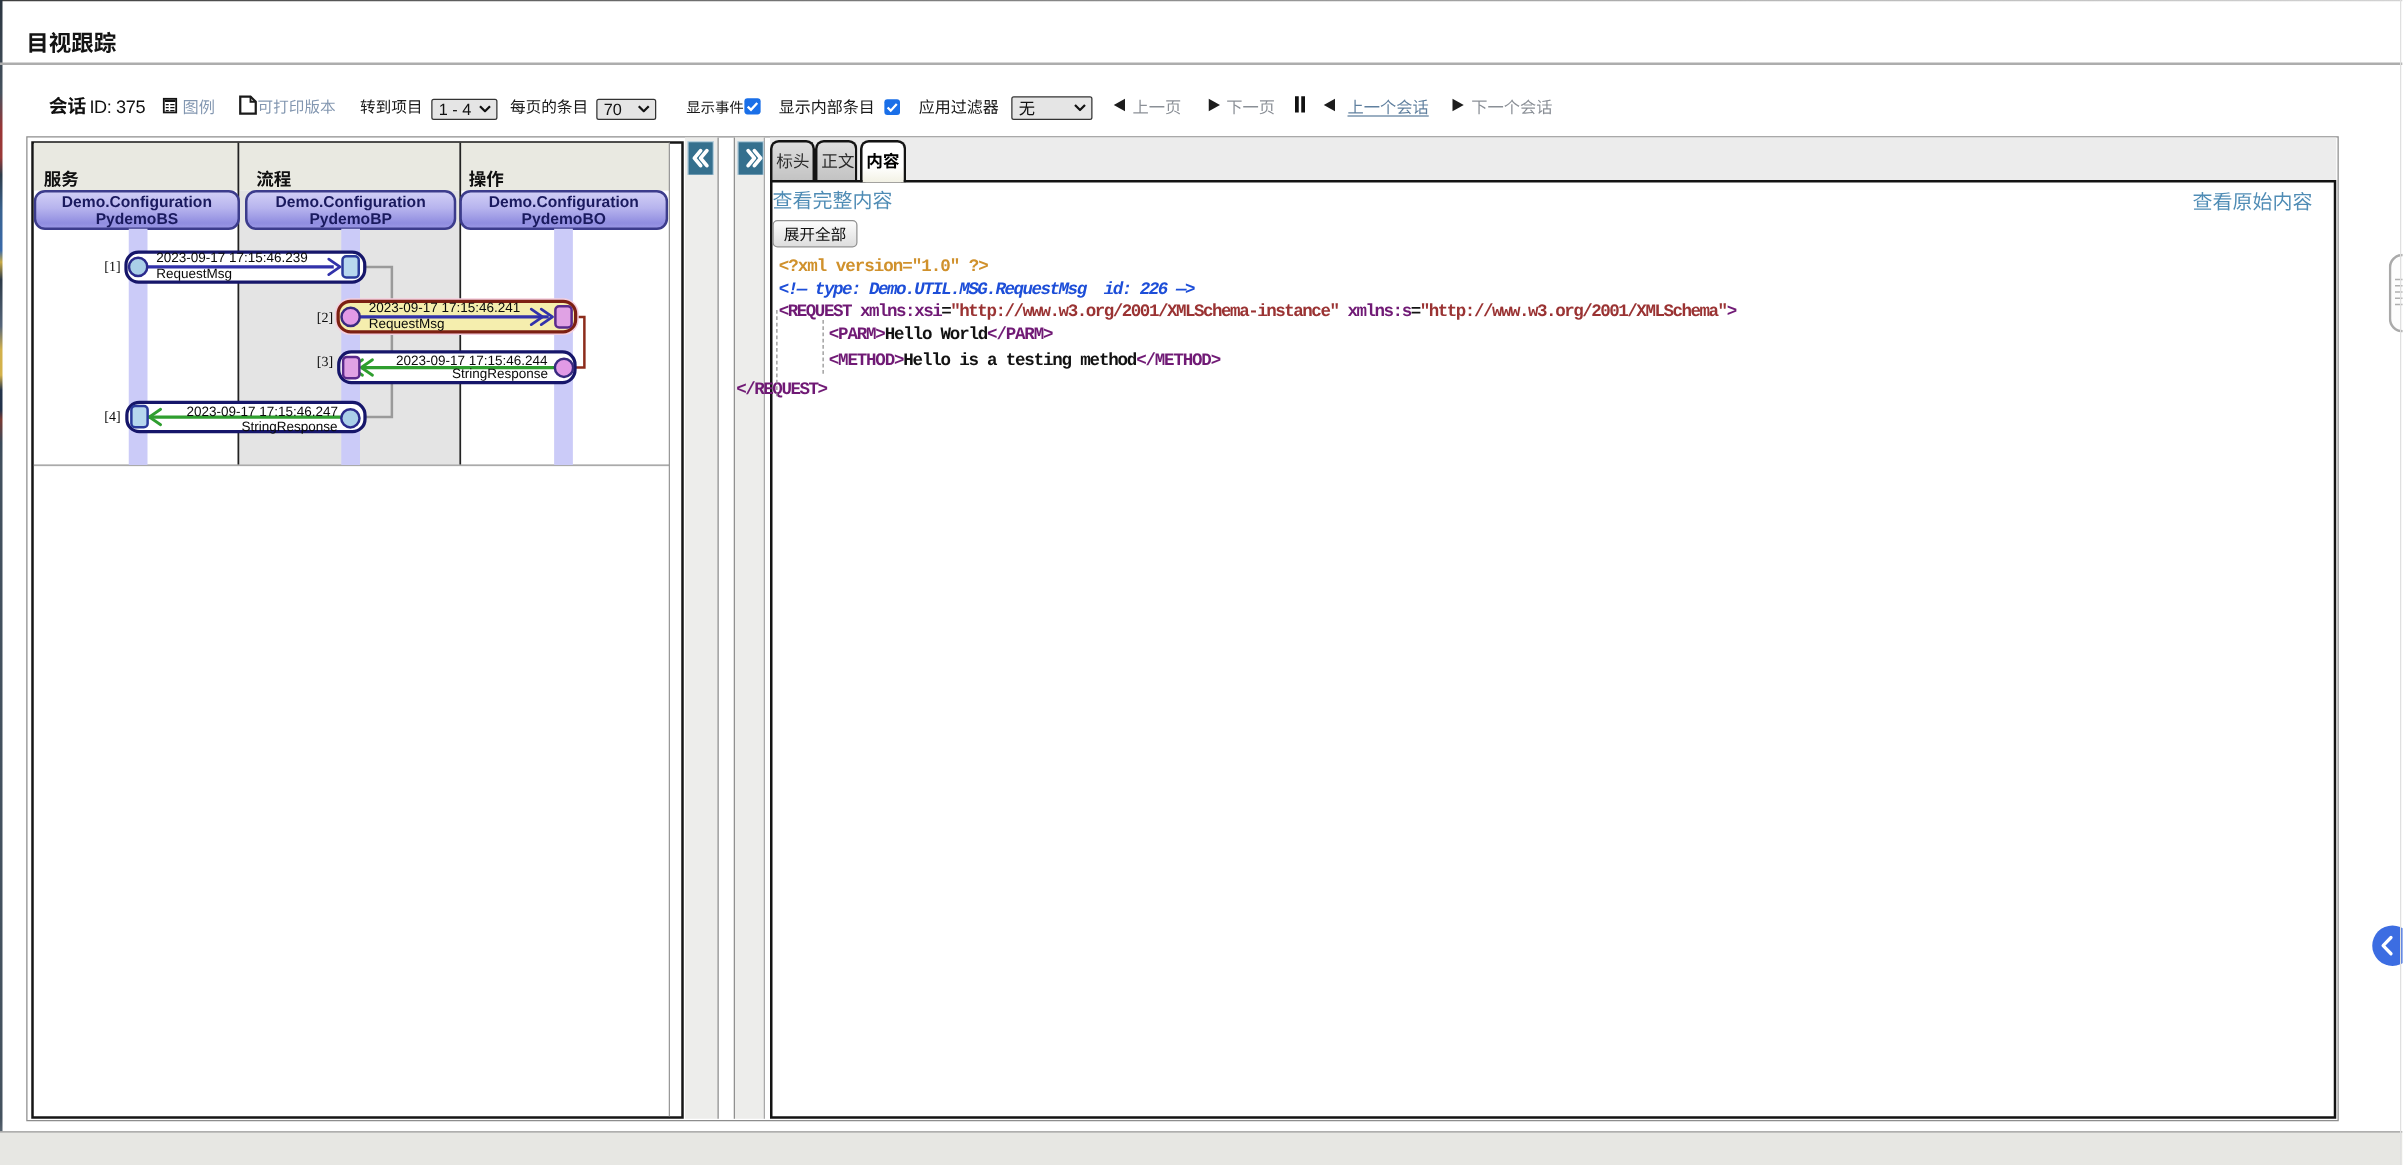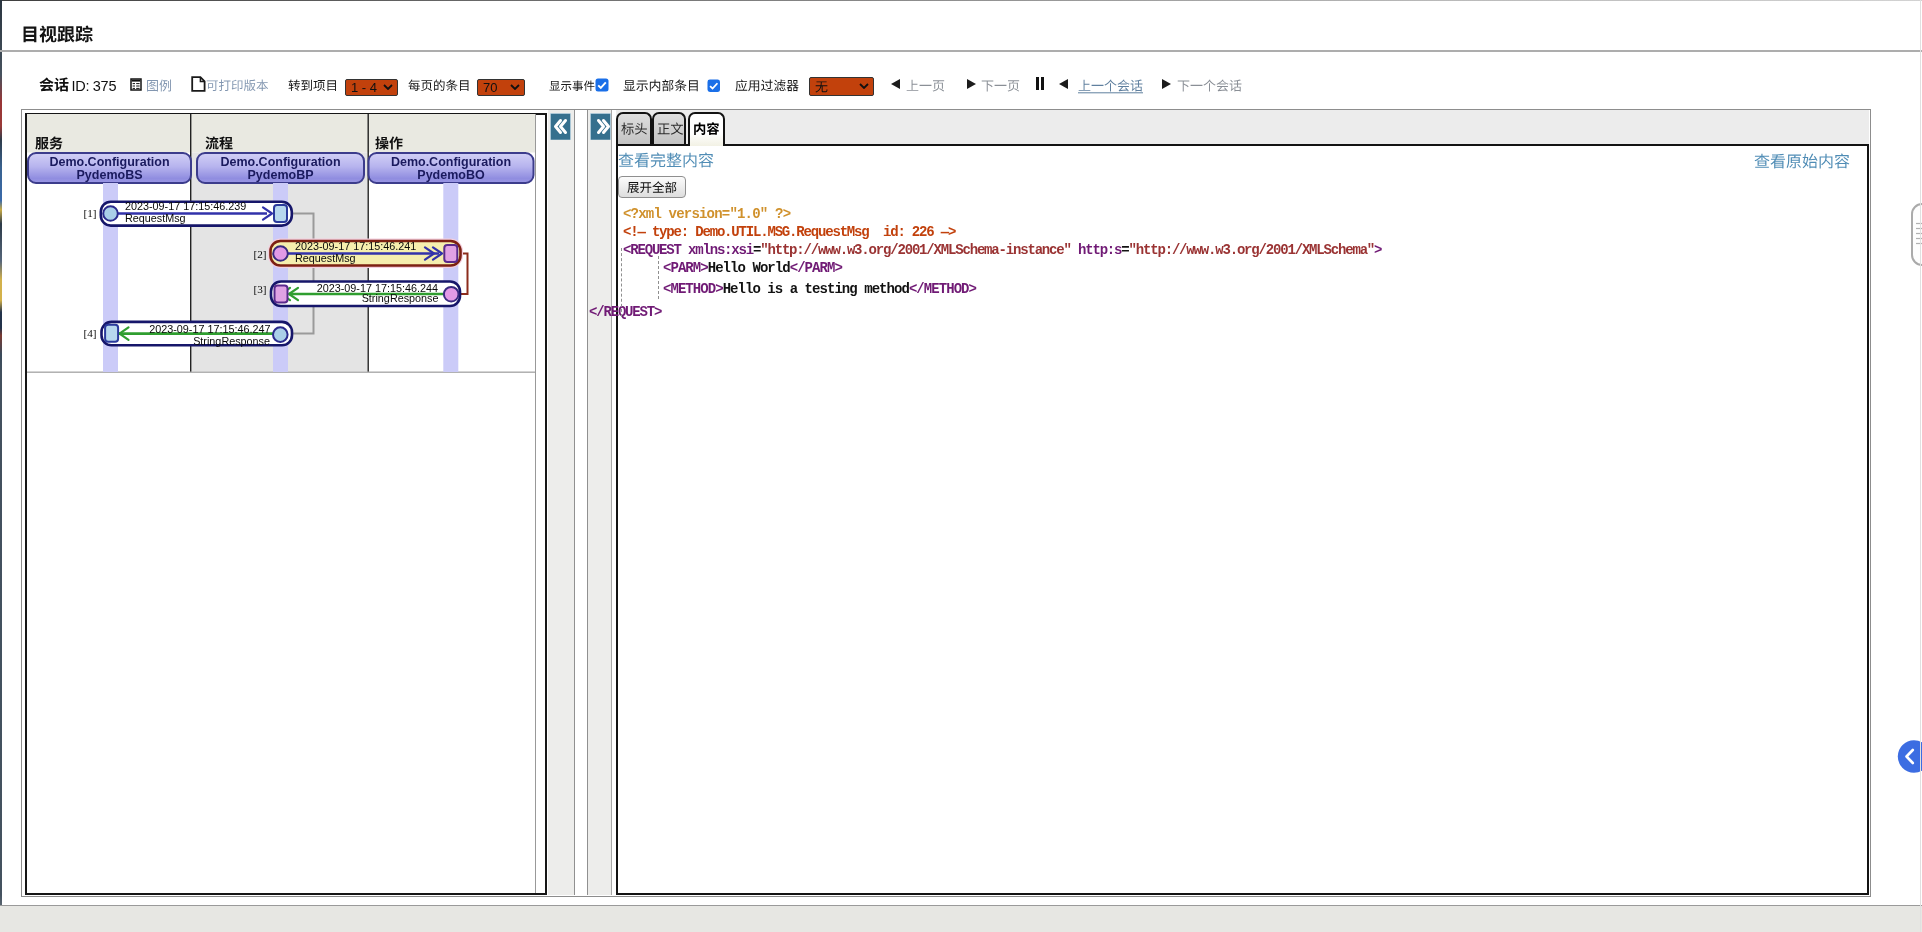--- a/index.html
+++ b/index.html
@@ -1,20 +1,20 @@
 <!DOCTYPE html>
 <html><head><meta charset="utf-8"><style>
 *{margin:0;padding:0;box-sizing:border-box}
 body{width:1922px;height:932px;position:relative;background:#fff;
  font-family:"Liberation Sans",sans-serif;overflow:hidden}
 .ab{position:absolute}
 .mono{font-family:"Liberation Mono",monospace;font-weight:bold;font-size:14px;
  letter-spacing:-1.18px;line-height:14px;white-space:pre}
 .tag{color:#701a75}.val{color:#9a3333}.txt{color:#121212}
-.sel{position:absolute;border:1.5px solid #333;background:#c2410c;border-radius:2px;
+.sel{position:absolute;border:1.5px solid #333;background:#e5e5e5;border-radius:2px;
  font-size:13px;color:#111;display:flex;align-items:center;padding-left:5px}
 .sel svg{position:absolute;right:4px;top:50%;margin-top:-3px}
 .tri{position:absolute;width:0;height:0;border-top:5.5px solid transparent;border-bottom:5.5px solid transparent}
 .tri.l{border-right:9.5px solid #1c1c1c}
 .tri.r{border-left:9.5px solid #1c1c1c}
 </style></head><body>
 <div class="ab" style="left:0;top:0;width:1922px;height:1px;background:linear-gradient(90deg,#3f3f3f,#707070 30%,#b9b9b9 75%,#d2d2d2)"></div>
 <div class="ab" style="left:0;top:0;width:2px;height:932px;background:linear-gradient(180deg,#2a3540 0%,#46525e 8%,#993536 11%,#9a3a38 13.5%,#2e3c4a 15%,#39628f 18%,#3a6aaa 21.5%,#c9ab46 22.5%,#2c3a48 24%,#56667a 28%,#d2b14c 30%,#d4b24a 32.2%,#23334b 33.5%,#22324a 35.2%,#7a3a32 36%,#3a4a5a 38%,#42505e 40%,#44525f 96%,#6a747e 98%,#757e88 100%)"></div>
 <svg style="position:absolute;left:20.5px;top:24.5px;overflow:visible" width="73" height="21">
     <path fill="#141414" transform="translate(0,15.84) scale(0.01800,-0.01800)" d="M262 450H726V332H262ZM262 564V678H726V564ZM262 218H726V101H262ZM141 795V-79H262V-16H726V-79H854V795Z M1433 805V272H1548V701H1808V272H1929V805ZM1620 643V484C1620 330 1593 130 1338 -3C1361 -20 1401 -66 1415 -90C1538 -25 1615 62 1663 155V32C1663 -53 1696 -77 1778 -77H1847C1948 -77 1965 -29 1975 127C1947 133 1909 149 1882 171C1879 40 1873 11 1848 11H1801C1781 11 1774 19 1774 46V275H1709C1729 347 1735 418 1735 481V643ZM1130 796C1158 763 1188 718 1206 682H1054V574H1264C1209 460 1120 353 1028 293C1042 269 1067 203 1075 168C1104 190 1133 215 1162 244V-89H1276V302C1302 264 1328 223 1344 195L1418 289C1402 309 1339 382 1301 423C1344 492 1380 567 1406 643L1343 686L1322 682H1249L1314 721C1298 758 1260 810 1224 848Z M2172 710H2319V581H2172ZM2021 56 2048 -57C2157 -28 2299 10 2433 46L2420 149L2318 124V270H2423V373H2318V480H2428V812H2071V480H2213V99L2163 87V407H2066V65ZM2806 532V451H2575V532ZM2806 629H2575V705H2806ZM2464 -92C2488 -77 2526 -62 2723 -13C2719 14 2717 62 2718 96L2575 65V348H2640C2684 152 2759 -3 2898 -86C2915 -53 2949 -6 2974 18C2913 48 2864 93 2825 150C2869 179 2921 218 2965 254L2891 339C2862 307 2817 267 2777 236C2761 271 2748 309 2738 348H2915V809H2461V88C2461 42 2434 15 2413 2C2431 -20 2456 -66 2464 -92Z M3778 179C3819 112 3865 22 3882 -33L3984 10C3963 66 3914 152 3873 216ZM3170 710H3280V581H3170ZM3590 830C3602 801 3614 766 3624 734H3425V542H3511V445H3868V542H3959V734H3751C3740 771 3722 818 3705 856ZM3534 548V632H3847V548ZM3422 367V263H3643V28C3643 18 3639 15 3627 15C3615 15 3576 15 3539 16C3553 -13 3568 -57 3571 -88C3633 -88 3679 -86 3714 -70C3747 -54 3755 -26 3755 26V263H3966V367ZM3506 220C3482 169 3447 114 3410 69C3397 54 3384 40 3371 27C3396 12 3439 -20 3461 -38C3512 17 3573 107 3612 187ZM3020 66 3049 -47 3410 69 3393 170 3298 142V273H3399V377H3298V480H3389V812H3068V480H3203V115L3159 102V407H3066V77Z"></path>
@@ -216,22 +216,22 @@
   </svg>
 <svg style="position:absolute;left:1754px;top:152.5px;overflow:visible" width="97" height="19">
     <path fill="#4f8cb5" transform="translate(0,14.08) scale(0.01600,-0.01600)" d="M295 218H700V134H295ZM295 352H700V270H295ZM221 406V80H778V406ZM74 20V-48H930V20ZM460 840V713H57V647H379C293 552 159 466 36 424C52 410 74 382 85 364C221 418 369 523 460 642V437H534V643C626 527 776 423 914 372C925 391 947 420 964 434C838 473 702 556 615 647H944V713H534V840Z M1332 214H1768V144H1332ZM1332 267V335H1768V267ZM1332 92H1768V18H1332ZM1826 832C1666 800 1362 785 1118 783C1125 767 1132 742 1133 725C1220 725 1314 727 1408 731C1401 708 1394 685 1386 662H1132V602H1364C1354 577 1343 552 1330 527H1059V465H1296C1233 359 1147 267 1033 202C1049 187 1071 160 1081 143C1150 184 1209 234 1260 291V-82H1332V-42H1768V-82H1843V395H1340C1355 418 1369 441 1382 465H1941V527H1413C1425 552 1436 577 1446 602H1883V662H1468L1491 735C1635 744 1773 758 1874 778Z M2369 402H2788V308H2369ZM2369 552H2788V459H2369ZM2699 165C2759 100 2838 11 2876 -42L2940 -4C2899 48 2818 135 2758 197ZM2371 199C2326 132 2260 56 2200 4C2219 -6 2250 -26 2264 -37C2320 17 2390 102 2442 175ZM2131 785V501C2131 347 2123 132 2035 -21C2053 -28 2085 -48 2099 -60C2192 101 2205 338 2205 501V715H2943V785ZM2530 704C2522 678 2507 642 2492 611H2295V248H2541V4C2541 -8 2537 -13 2521 -13C2506 -14 2455 -14 2396 -12C2405 -32 2416 -59 2419 -79C2496 -79 2545 -79 2576 -68C2605 -57 2614 -36 2614 3V248H2864V611H2573C2588 636 2603 664 2617 691Z M3462 327V-80H3531V-36H3833V-78H3905V327ZM3531 31V259H3833V31ZM3429 407C3458 419 3501 423 3873 452C3886 426 3897 402 3905 381L3969 414C3938 491 3868 608 3800 695L3740 666C3774 622 3808 569 3838 517L3519 497C3585 587 3651 703 3705 819L3627 841C3577 714 3495 580 3468 544C3443 508 3423 484 3404 480C3413 460 3425 423 3429 407ZM3202 565H3316C3304 437 3281 329 3247 241C3213 268 3178 295 3144 319C3163 390 3184 477 3202 565ZM3065 292C3115 258 3168 216 3217 174C3171 84 3112 20 3040 -19C3056 -33 3076 -60 3086 -78C3162 -31 3223 34 3271 124C3309 87 3342 52 3364 21L3410 82C3385 115 3347 154 3303 193C3349 305 3377 448 3389 630L3345 637L3333 635H3216C3229 703 3240 770 3248 831L3178 836C3171 774 3161 705 3148 635H3043V565H3134C3113 462 3088 363 3065 292Z M4099 669V-82H4173V595H4462C4457 463 4420 298 4199 179C4217 166 4242 138 4253 122C4388 201 4460 296 4498 392C4590 307 4691 203 4742 135L4804 184C4742 259 4620 376 4521 464C4531 509 4536 553 4538 595H4829V20C4829 2 4824 -4 4804 -5C4784 -5 4716 -6 4645 -3C4656 -24 4668 -58 4671 -79C4761 -79 4823 -79 4858 -67C4892 -54 4903 -30 4903 19V669H4539V840H4463V669Z M5331 632C5274 559 5180 488 5089 443C5105 430 5131 400 5142 386C5233 438 5336 521 5402 609ZM5587 588C5679 531 5792 445 5846 388L5900 438C5843 495 5728 577 5637 631ZM5495 544C5400 396 5222 271 5037 202C5055 186 5075 160 5086 142C5132 161 5177 182 5220 207V-81H5293V-47H5705V-77H5781V219C5822 196 5866 174 5911 154C5921 176 5942 201 5960 217C5798 281 5655 360 5542 489L5560 515ZM5293 20V188H5705V20ZM5298 255C5375 307 5445 368 5502 436C5569 362 5641 304 5719 255ZM5433 829C5447 805 5462 775 5474 748H5083V566H5156V679H5841V566H5918V748H5561C5549 779 5529 817 5510 847Z"></path>
   </svg>
 <div class="ab" style="left:618px;top:176px;width:67.5px;height:21.5px;border:1px solid #8f8f8f;border-radius:4px;
 background:linear-gradient(#fcfcfc,#dedede)"></div>
 <svg style="position:absolute;left:627px;top:180.5px;overflow:visible" width="51" height="15">
     <path fill="#111" transform="translate(0,11.00) scale(0.01250,-0.01250)" d="M313 -81V-80C332 -68 364 -60 615 3C613 17 615 46 618 65L402 17V222H540C609 68 736 -35 916 -81C925 -61 945 -34 961 -19C874 -1 798 31 737 76C789 104 850 141 897 177L840 217C803 186 742 145 691 116C659 147 632 182 611 222H950V288H741V393H910V457H741V550H670V457H469V550H400V457H249V393H400V288H221V222H331V60C331 15 301 -8 282 -18C293 -32 308 -63 313 -81ZM469 393H670V288H469ZM216 727H815V625H216ZM141 792V498C141 338 132 115 31 -42C50 -50 83 -69 98 -81C202 83 216 328 216 498V559H890V792Z M1649 703V418H1369V461V703ZM1052 418V346H1288C1274 209 1223 75 1054 -28C1074 -41 1101 -66 1114 -84C1299 33 1351 189 1365 346H1649V-81H1726V346H1949V418H1726V703H1918V775H1089V703H1293V461L1292 418Z M2493 851C2392 692 2209 545 2026 462C2045 446 2067 421 2078 401C2118 421 2158 444 2197 469V404H2461V248H2203V181H2461V16H2076V-52H2929V16H2539V181H2809V248H2539V404H2809V470C2847 444 2885 420 2925 397C2936 419 2958 445 2977 460C2814 546 2666 650 2542 794L2559 820ZM2200 471C2313 544 2418 637 2500 739C2595 630 2696 546 2807 471Z M3141 628C3168 574 3195 502 3204 455L3272 475C3263 521 3236 591 3206 645ZM3627 787V-78H3694V718H3855C3828 639 3789 533 3751 448C3841 358 3866 284 3866 222C3867 187 3860 155 3840 143C3829 136 3814 133 3799 132C3779 132 3751 132 3722 135C3734 114 3741 83 3742 64C3771 62 3803 62 3828 65C3852 68 3874 74 3890 85C3923 108 3936 156 3936 215C3936 284 3914 363 3824 457C3867 550 3913 664 3948 757L3897 790L3885 787ZM3247 826C3262 794 3278 755 3289 722H3080V654H3552V722H3366C3355 756 3334 806 3314 844ZM3433 648C3417 591 3387 508 3360 452H3051V383H3575V452H3433C3458 504 3485 572 3508 631ZM3109 291V-73H3180V-26H3454V-66H3529V291ZM3180 42V223H3454V42Z"></path>
   </svg>
 <div class="ab mono" style="left:623px;top:207px"><span style="letter-spacing:-0.8px;color:#d0912c">&lt;?xml version="1.0" ?&gt;</span></div>
-<div class="ab mono" style="left:623px;top:224.5px"><span style="color:#c2410c;">&lt;!— type: Demo.UTIL.MSG.RequestMsg&nbsp; id: 226 —&gt;</span></div>
-<div class="ab mono" style="left:623px;top:243px"><span class="tag">&lt;REQUEST xmlns:xsi</span><span class="txt">=</span><span class="val">"http://www.w3.org/2001/XMLSchema-instance"</span><span class="tag"> http:s</span><span class="txt">=</span><span class="val">"http://www.w3.org/2001/XMLSchema"</span><span class="tag">&gt;</span></div>
+<div class="ab mono" style="left:623px;top:224.5px"><span style="color:#1d4ed8;font-style:italic">&lt;!— type: Demo.UTIL.MSG.RequestMsg&nbsp; id: 226 —&gt;</span></div>
+<div class="ab mono" style="left:623px;top:243px"><span class="tag">&lt;REQUEST xmlns:xsi</span><span class="txt">=</span><span class="val">"http://www.w3.org/2001/XMLSchema-instance"</span><span class="tag"> xmlns:s</span><span class="txt">=</span><span class="val">"http://www.w3.org/2001/XMLSchema"</span><span class="tag">&gt;</span></div>
 <div class="ab mono" style="left:663px;top:260.5px"><span style="letter-spacing:-0.95px"><span class="tag">&lt;PARM&gt;</span><span class="txt">Hello World</span><span class="tag">&lt;/PARM&gt;</span></span></div>
 <div class="ab mono" style="left:663px;top:282px"><span style="letter-spacing:-0.95px"><span class="tag">&lt;METHOD&gt;</span><span class="txt">Hello is a testing method</span><span class="tag">&lt;/METHOD&gt;</span></span></div>
 <div class="ab mono" style="left:589px;top:305px"><span class="tag">&lt;/REQUEST&gt;</span></div>
 <div class="ab" style="left:621px;top:248px;width:0;height:69px;border-left:1px dashed #8f8f8f"></div>
 <div class="ab" style="left:657.5px;top:255.5px;width:0;height:43.5px;border-left:1px dashed #8f8f8f"></div>
 <div class="ab" style="left:0;top:905px;width:1922px;height:27px;background:#e7e7e3;border-top:1.5px solid #9a9a9a"></div>
 <svg class="ab" style="left:1910.5px;top:202.5px" width="12" height="63">
 <rect x="1" y="1" width="22" height="61" rx="10" fill="#fdfdfd" stroke="#aaa" stroke-width="2"></rect>
 <g stroke="#b0b0b0" stroke-width="1.2">
 <line x1="5" y1="20.5" x2="11.5" y2="20.5"></line>

